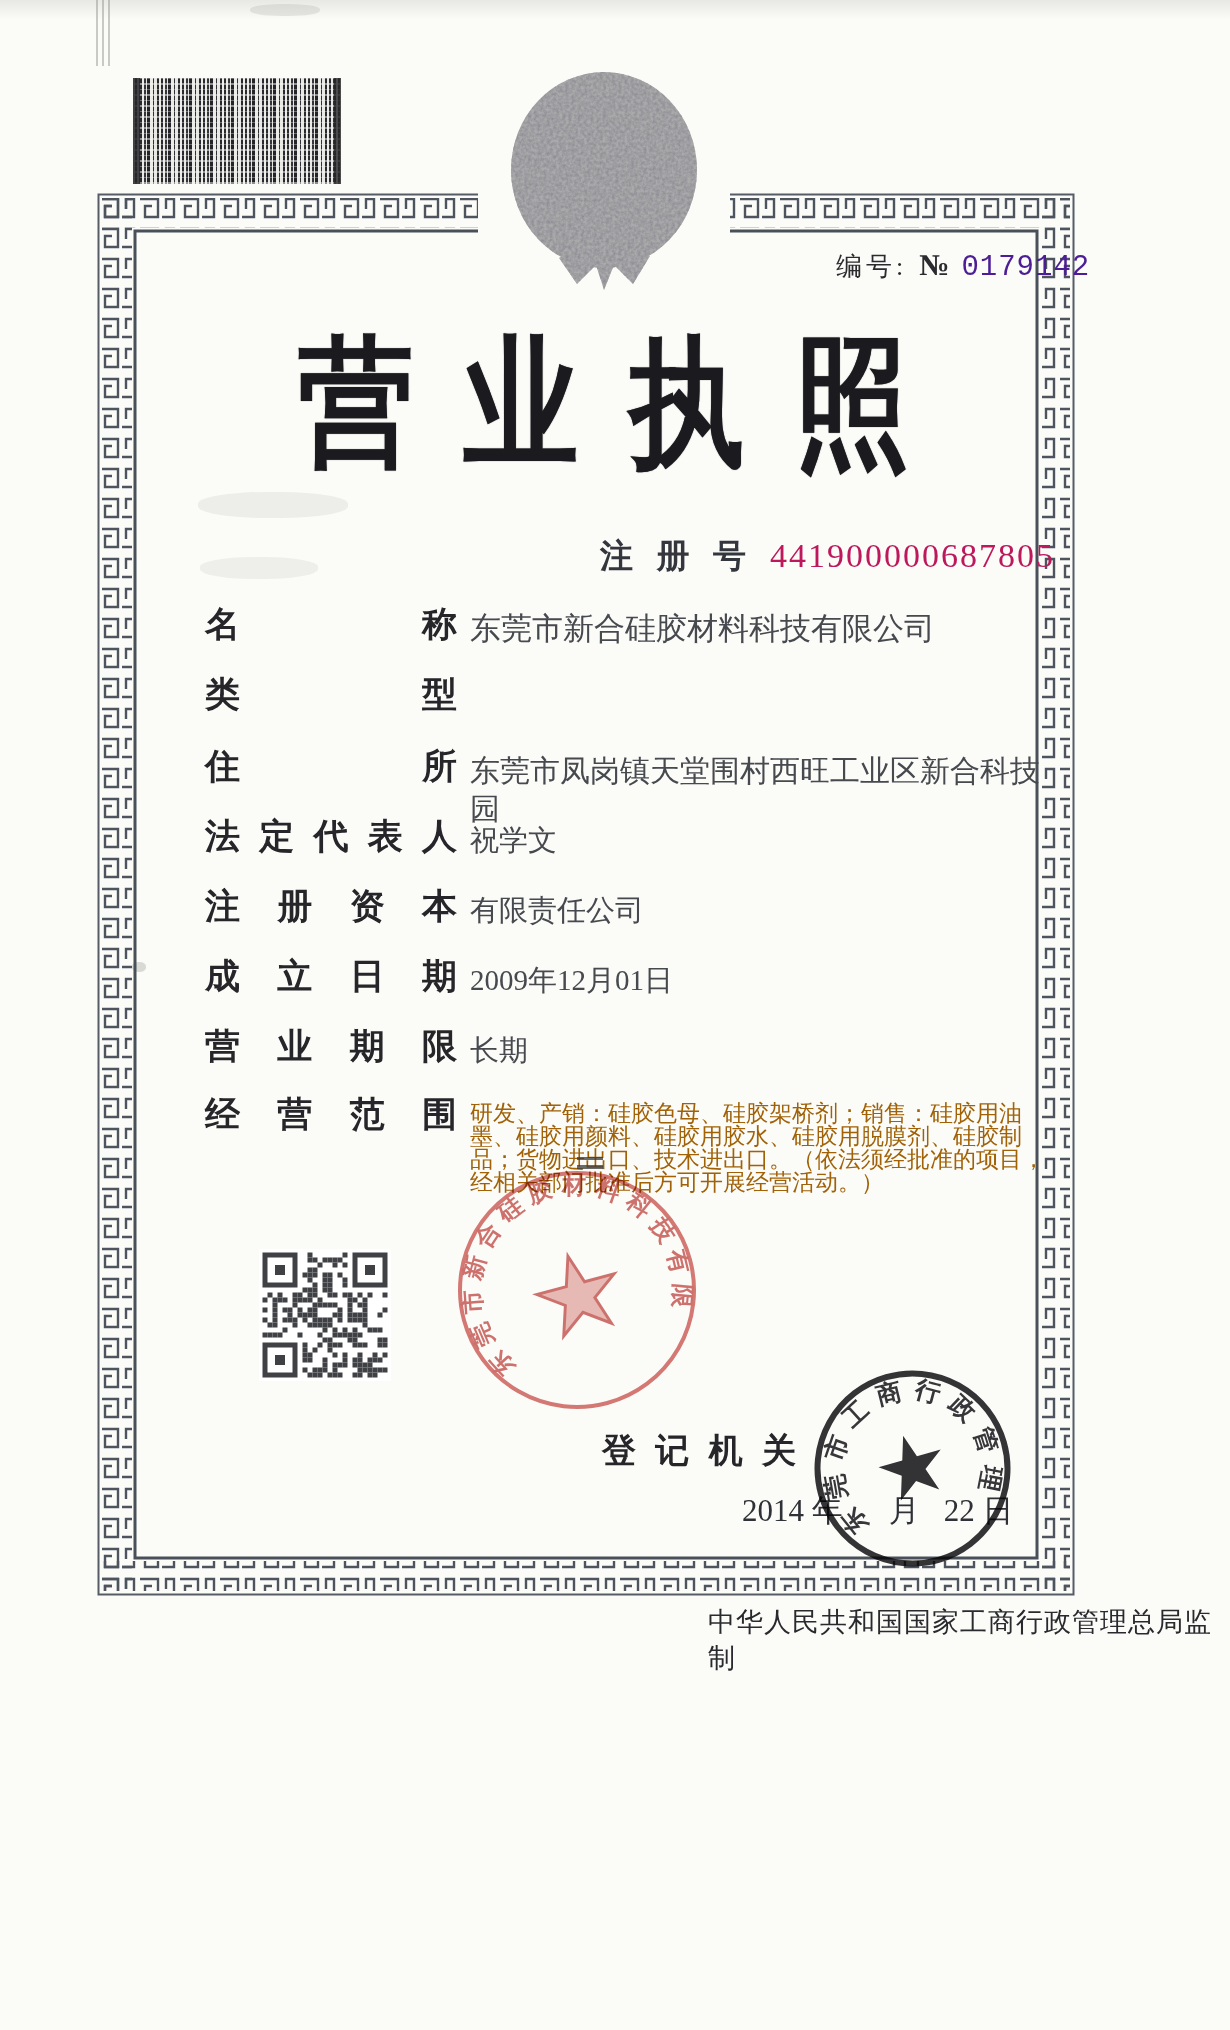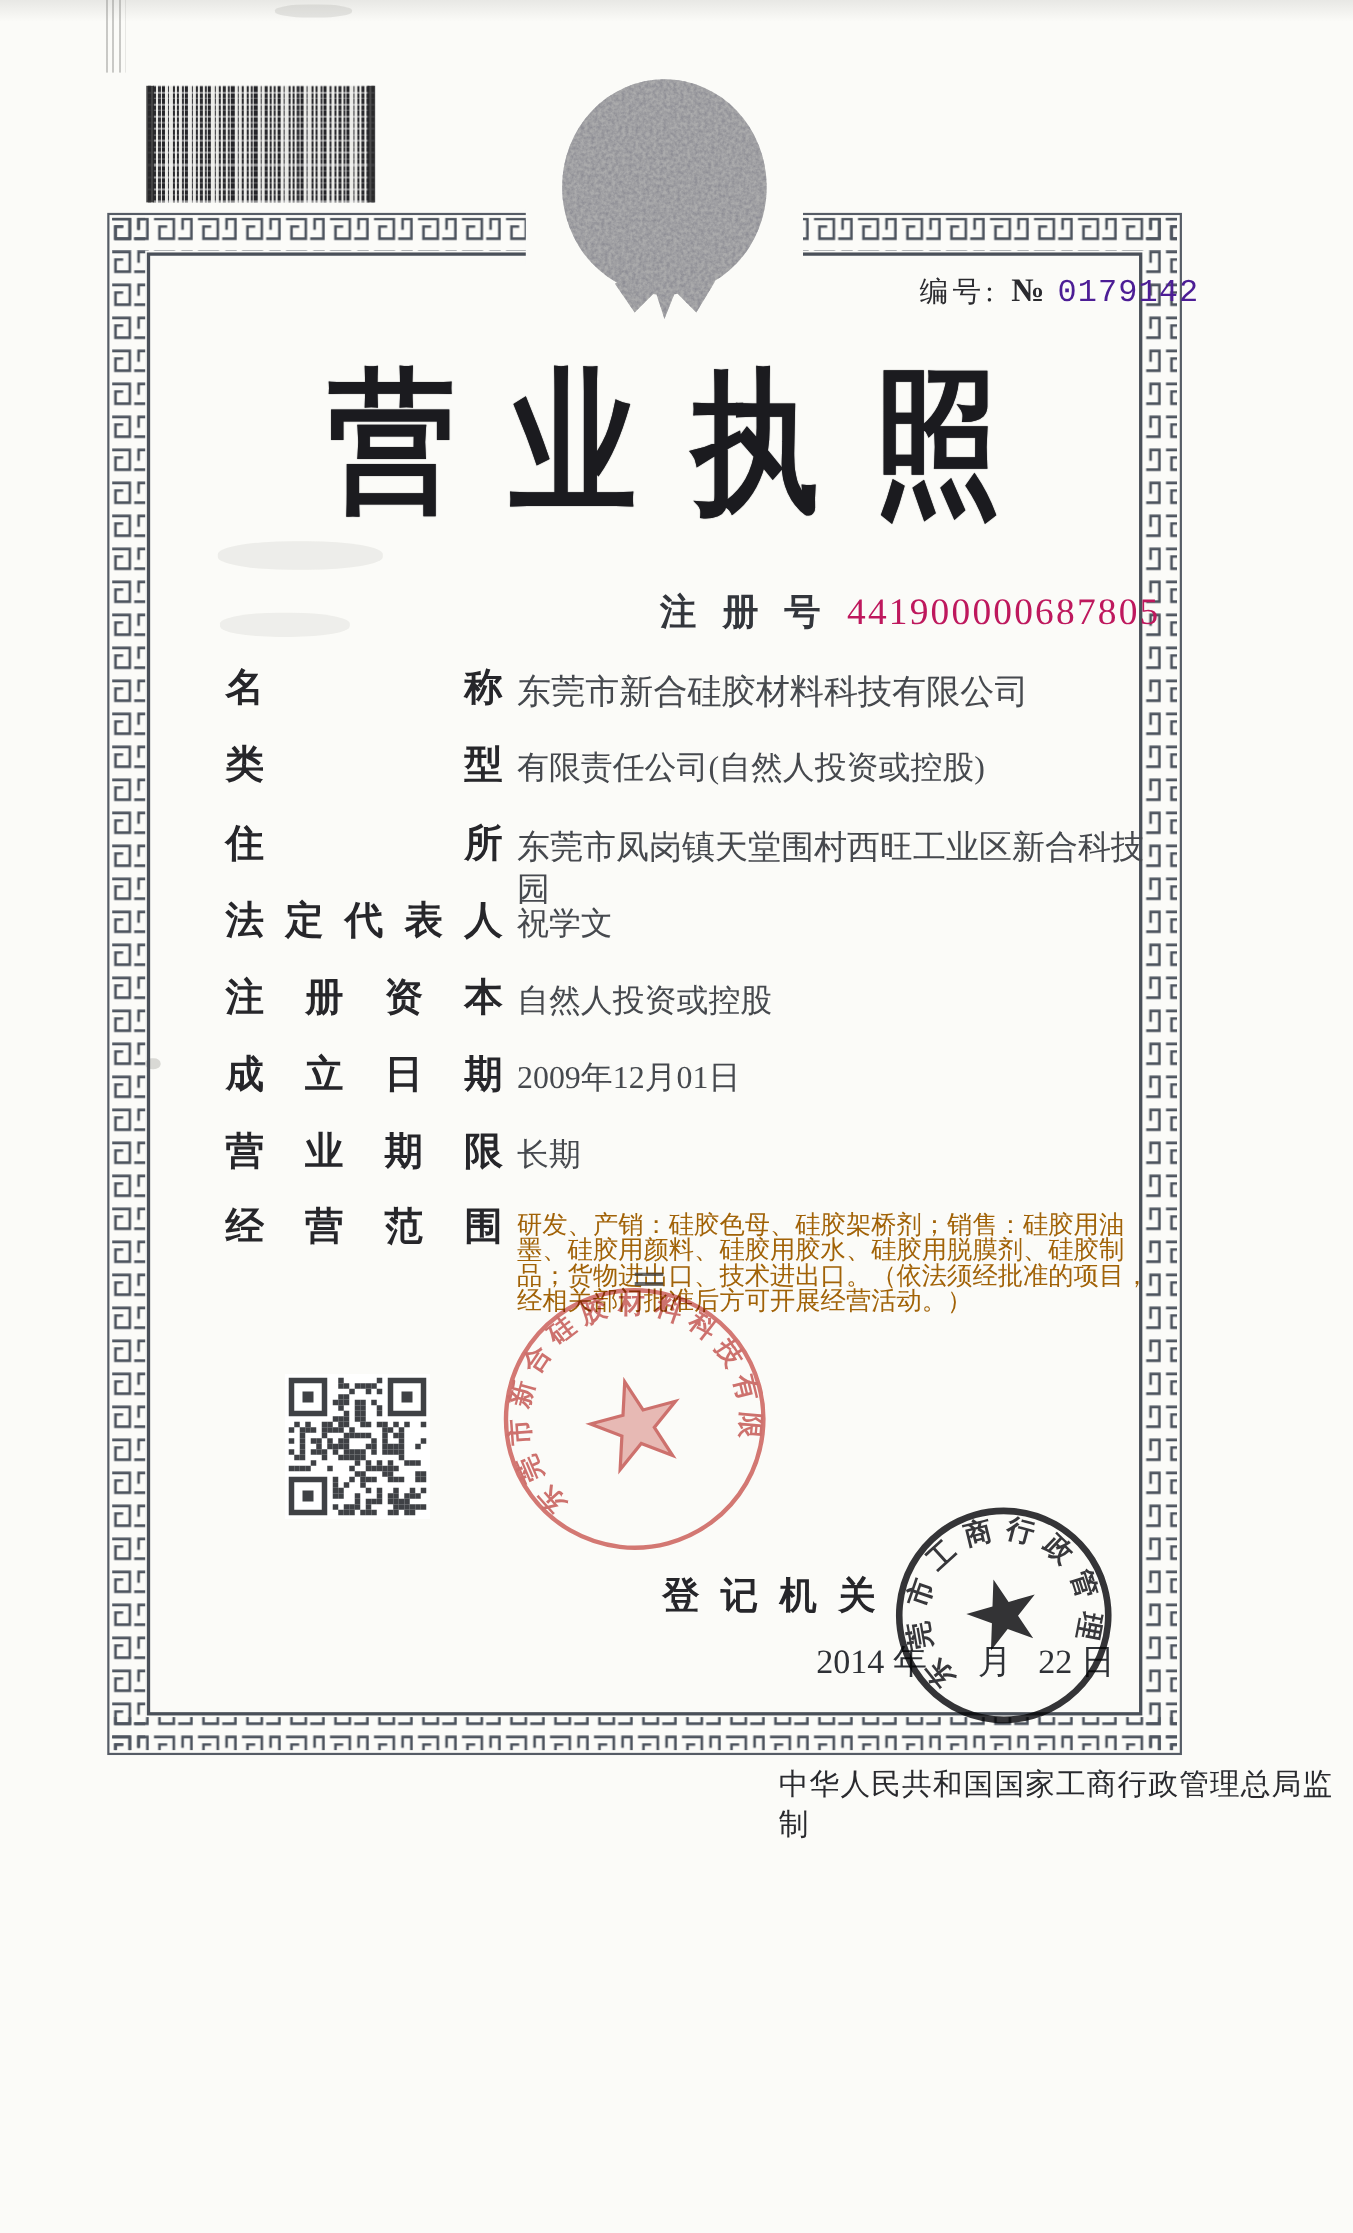--- a/index.html
+++ b/index.html
@@ -153,21 +153,20 @@
         <span>名</span>
         <span>称</span>
       </span>
     <span class="val" style="font-size:31px">东莞市新合硅胶材料科技有限公司</span>
   </div>
   <div class="row" style="top:676px">
     <span class="lab">
         <span>类</span>
         <span>型</span>
       </span>
-    <span class="val">有限责任公司(自然人投资或控股)</span>
   </div>
   <div class="row" style="top:748px">
     <span class="lab">
         <span>住</span>
         <span>所</span>
       </span>
     <span class="val" style="font-size:30px">东莞市凤岗镇天堂围村西旺工业区新合科技园</span>
   </div>
   <div class="row" style="top:818px">
     <span class="lab">
@@ -179,21 +178,21 @@
       </span>
     <span class="val">祝学文</span>
   </div>
   <div class="row" style="top:888px">
     <span class="lab">
         <span>注</span>
         <span>册</span>
         <span>资</span>
         <span>本</span>
       </span>
-    <span class="val">自然人投资或控股</span>
+    <span class="val">有限责任公司</span>
   </div>
   <div class="row" style="top:958px">
     <span class="lab">
         <span>成</span>
         <span>立</span>
         <span>日</span>
         <span>期</span>
       </span>
     <span class="val">2009年12月01日</span>
   </div>

